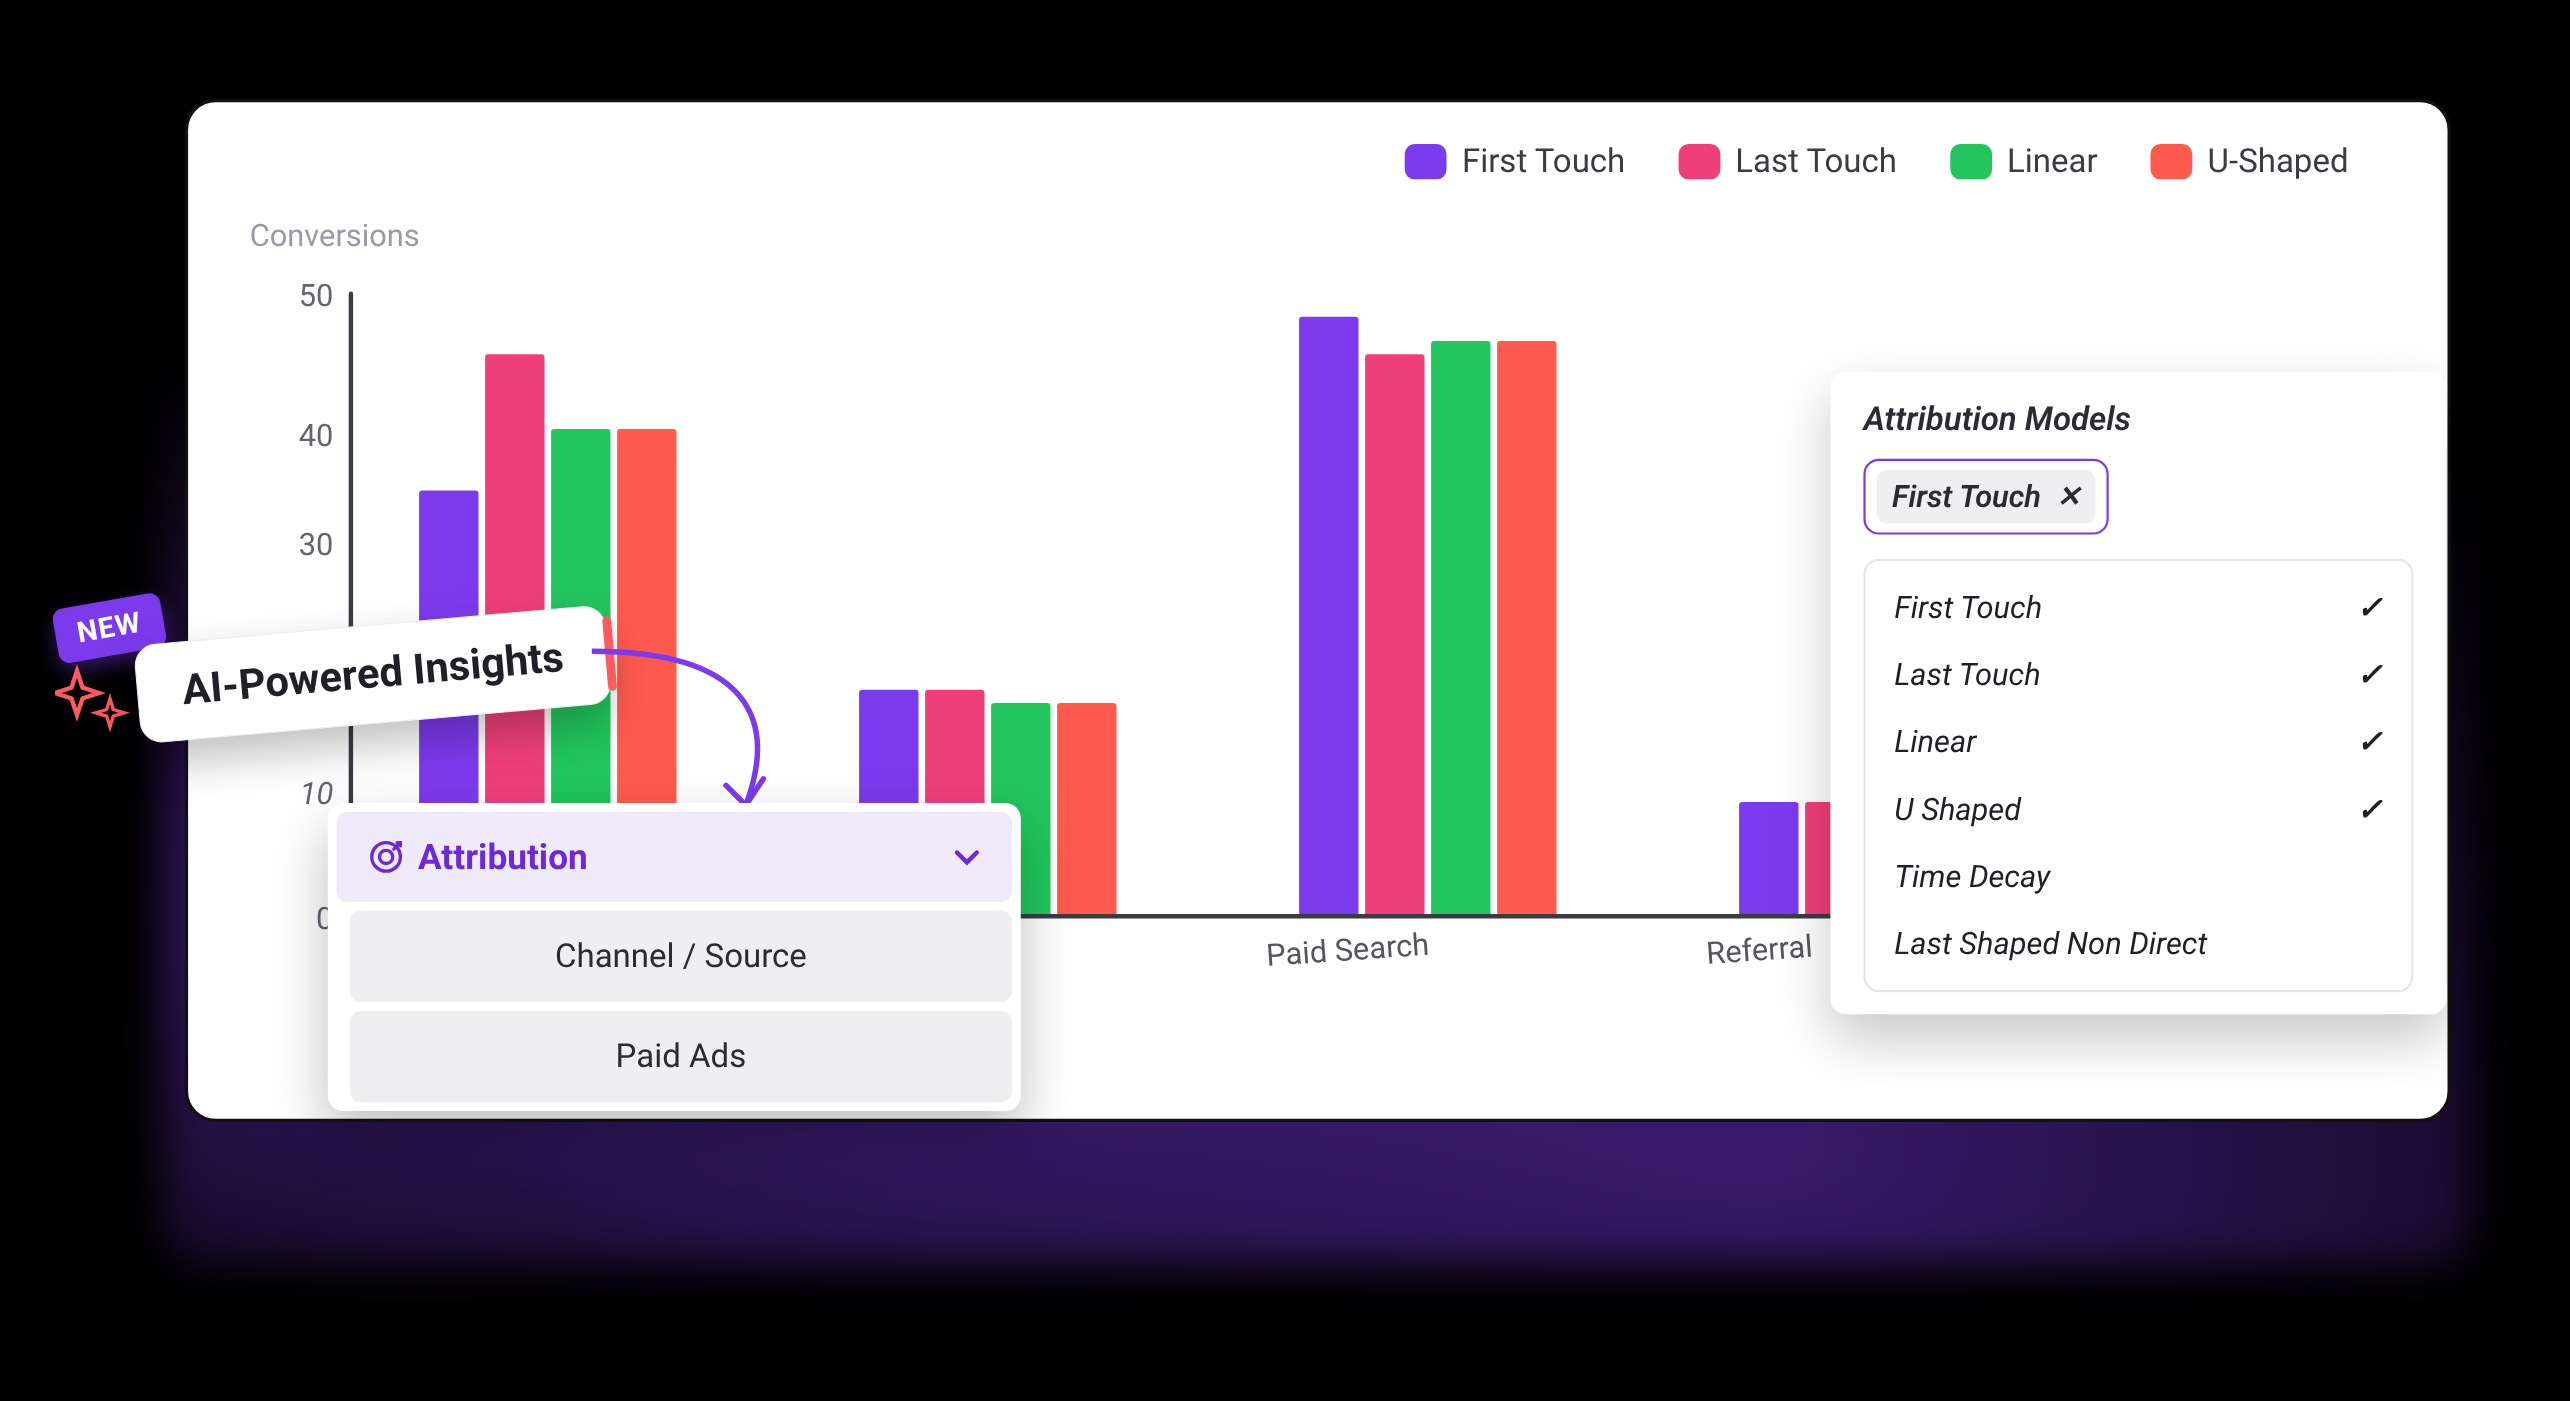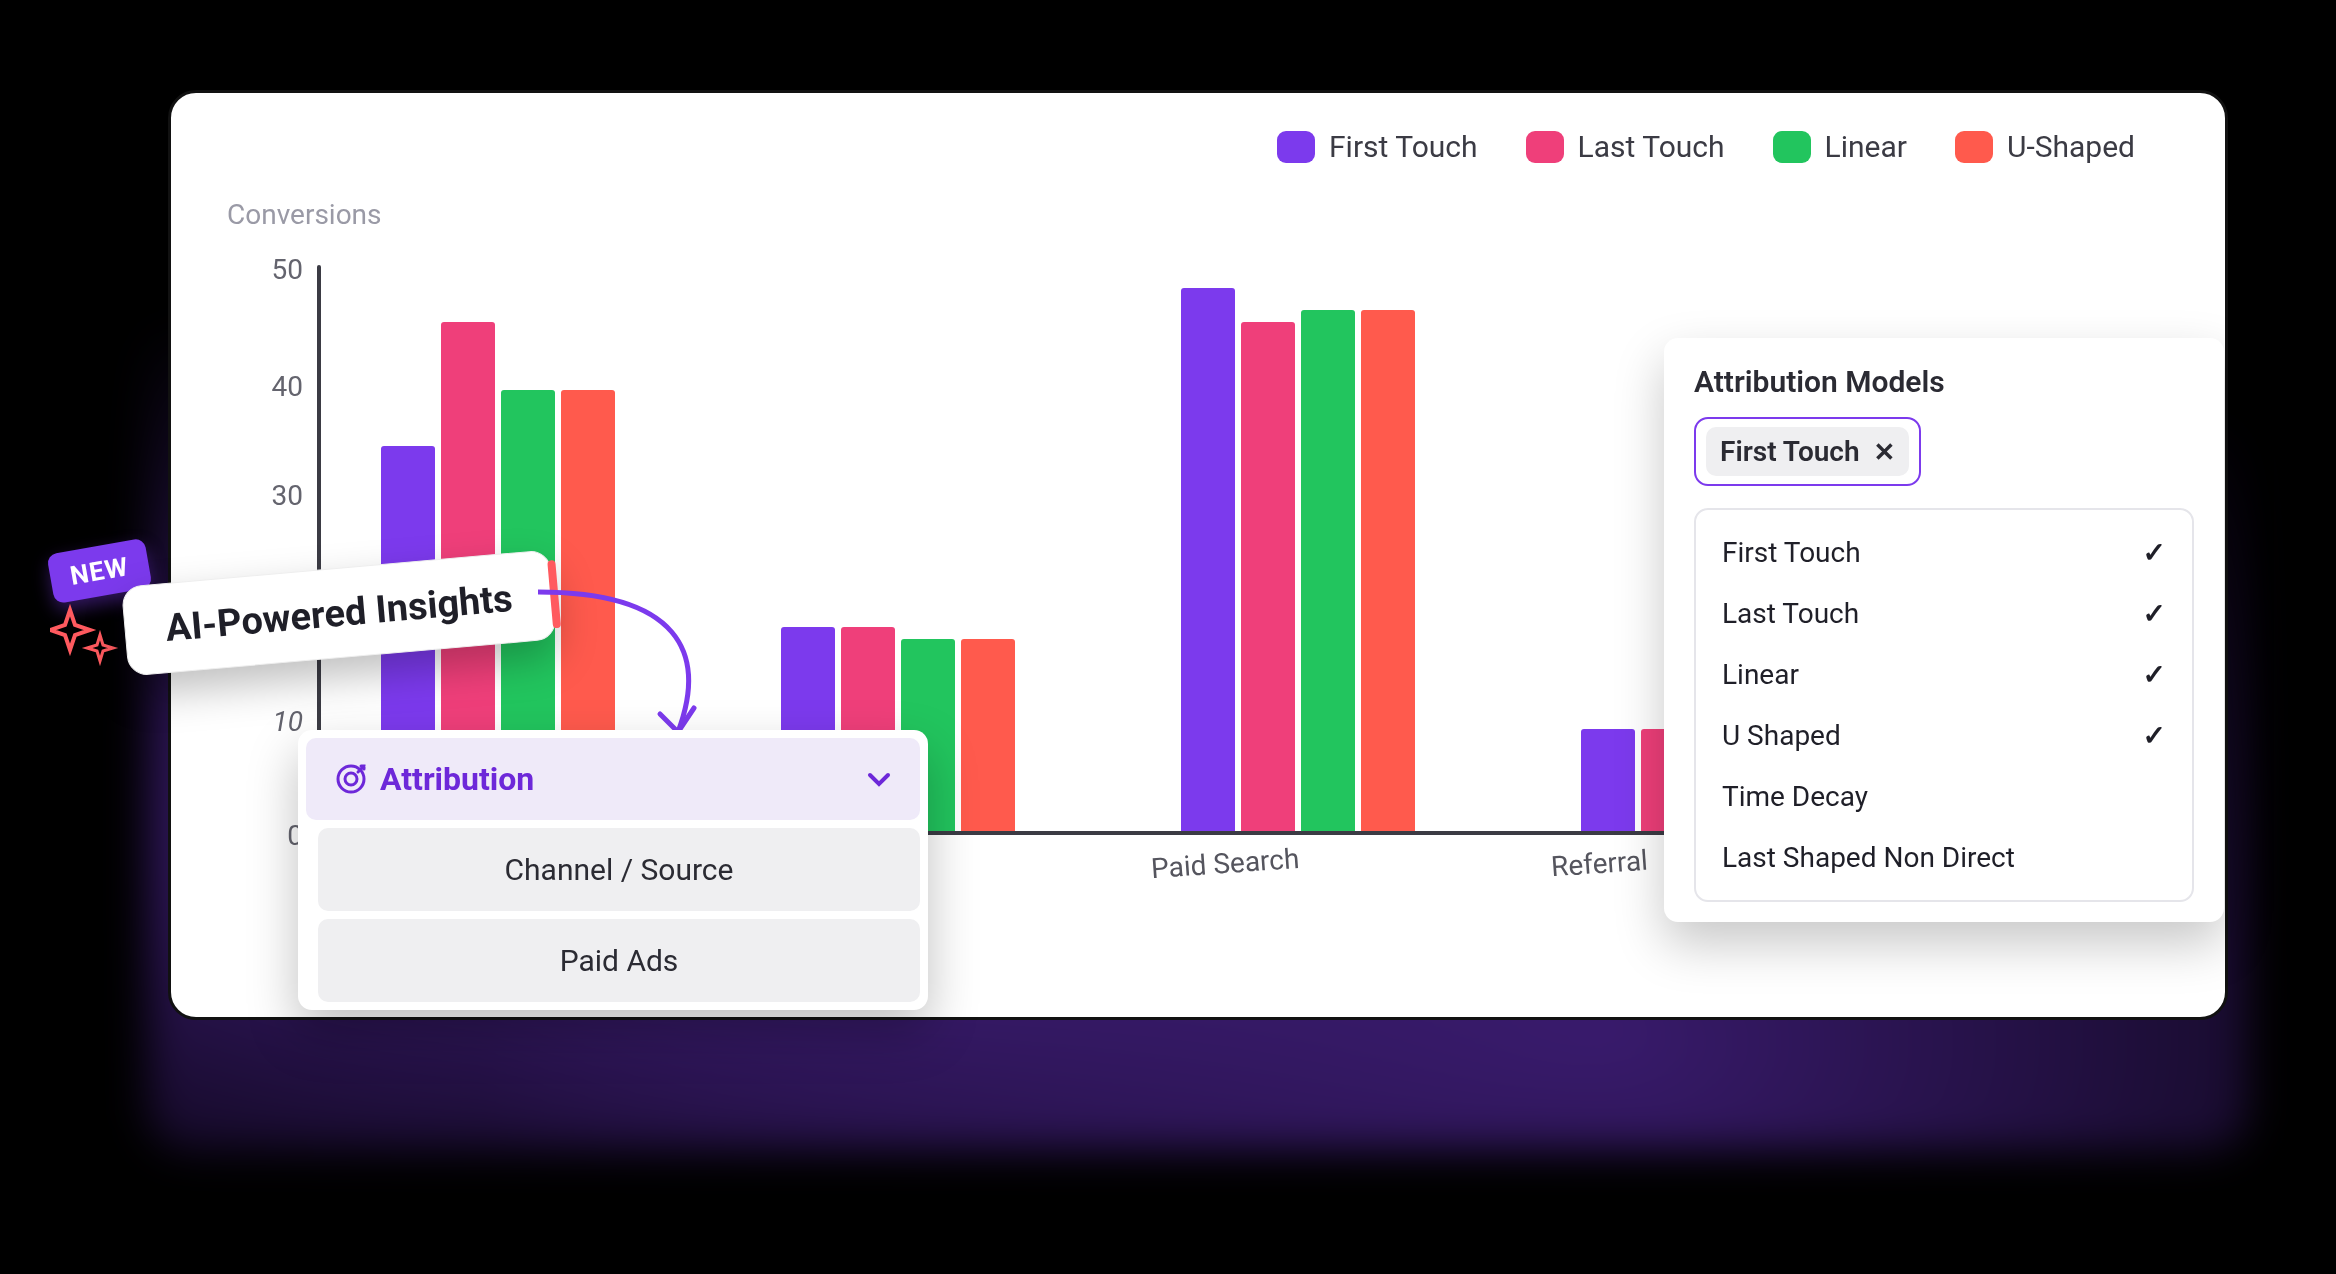--- a/index.html
+++ b/index.html
@@ -206,20 +206,21 @@
   
   .models-panel {
     position: absolute;
     left: 1496px;
     top: 248px;
     width: 560px;
     background: #fff;
     border-radius: 14px;
     box-shadow: 0 22px 50px rgba(0,0,0,0.22);
     padding: 26px 30px 20px 30px;
+    font-style: italic;
   }
   .models-title {
     font-size: 30px;
     color: #2b2b33;
     font-weight: 600;
     margin-bottom: 18px;
   }
   .chip-wrap {
     border: 2px solid #7c3aed;
     border-radius: 14px;
@@ -283,21 +284,21 @@
       </div>
 
     <div class="ylabel-title">Conversions</div>
 
     <div class="chart-area">
       <div class="yaxis" id="yaxis">
           <span class="ytick" style="top: 566px;">0</span>
           <span class="ytick" style="top: 452px; font-style: italic;">10</span>
           <span class="ytick" style="top: 339.6px;">20</span>
           <span class="ytick" style="top: 226.4px; text-align: center;">30</span>
-          <span class="ytick" style="top: 117px;">40</span>
+          <span class="ytick" style="top: 127px;">40</span>
           <span class="ytick" style="top: 0px;">50</span>
         </div>
       <div class="axis-line-v"></div>
       <div class="axis-line-h"></div>
       <div class="plot" id="plot">
           <div class="group" style="left: 60px;">
             <div class="bar" style="height: 384.88px; background: rgb(124, 58, 237);"></div>
             <div class="bar" style="height: 509.4px; background: rgb(239, 63, 122);"></div>
             <div class="bar" style="height: 441.48px; background: rgb(34, 197, 94);"></div>
             <div class="bar" style="height: 441.48px; background: rgb(255, 90, 77);"></div>

